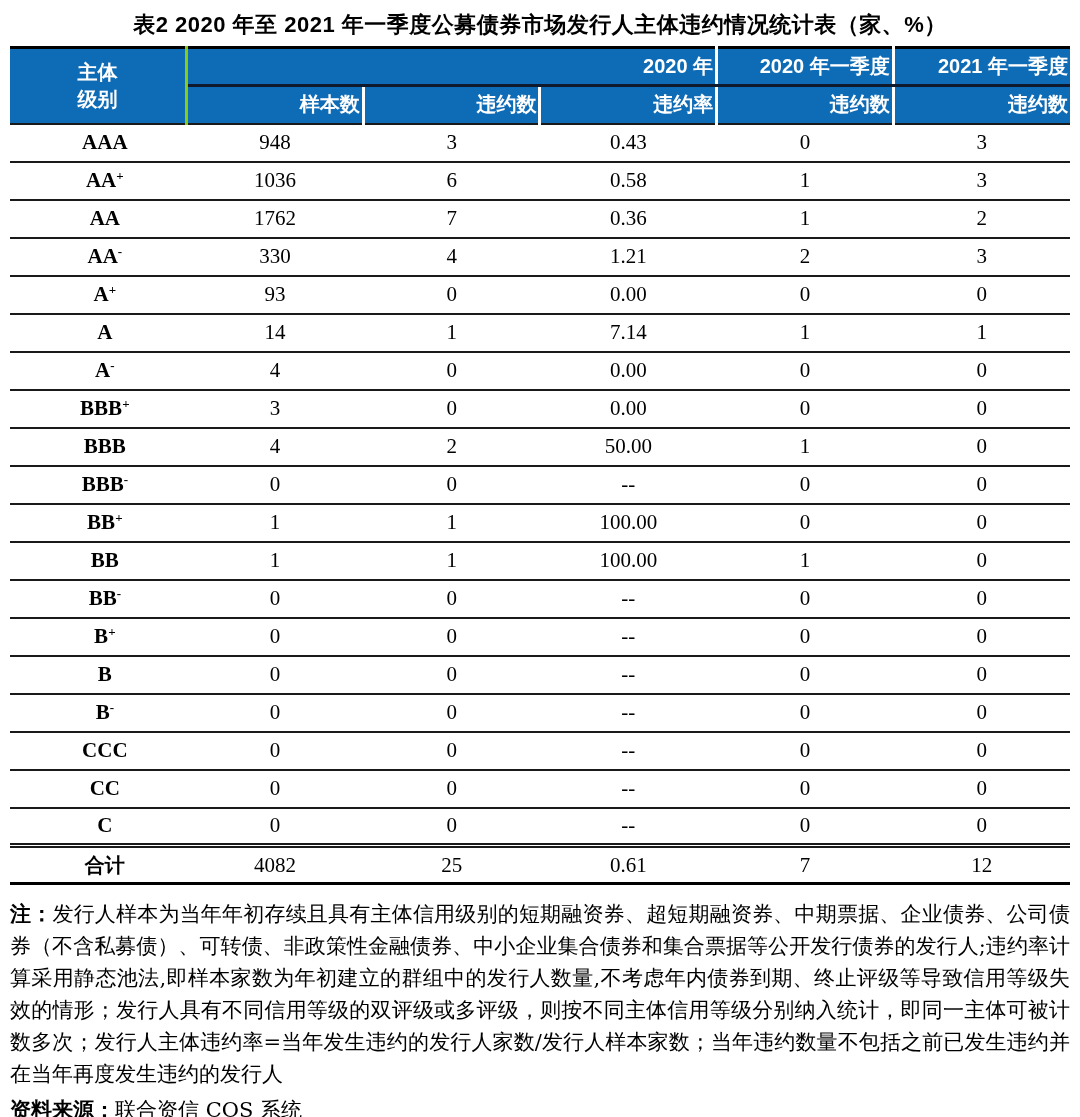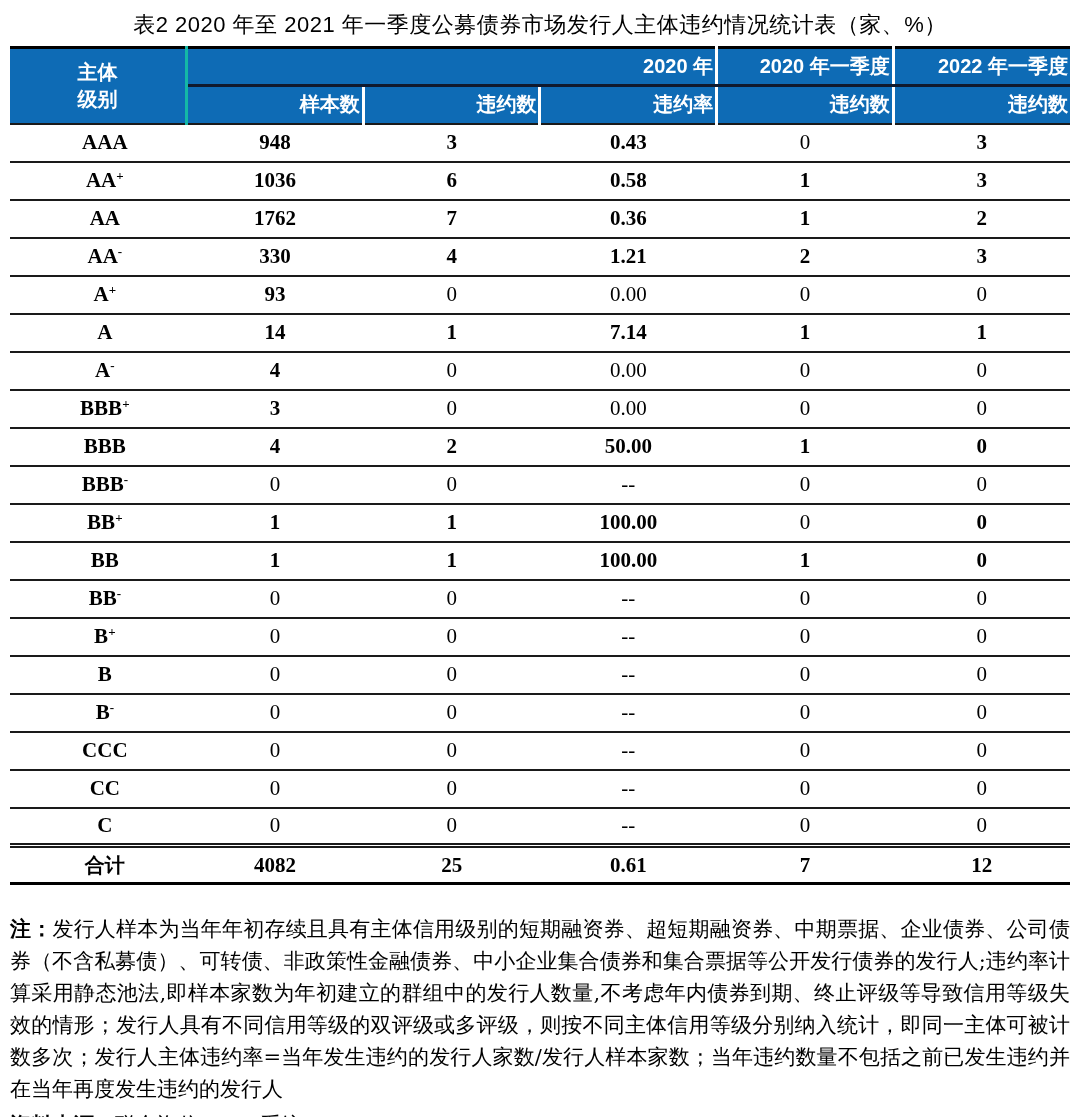--- a/index.html
+++ b/index.html
@@ -11,21 +11,21 @@
   *{box-sizing:border-box;margin:0;padding:0;}
   html,body{background:#ffffff;}
   body{
     width:1080px;height:1117px;
     font-family:"Liberation Sans","DejaVu Sans",sans-serif;
     color:#000;overflow:hidden;
   }
   .page{width:1080px;height:1117px;padding:8px 10px 0 10px;}
   .title{
     text-align:center;
-    font-weight:normal;
+    font-weight:bold;
     font-size:22px;
     letter-spacing:0.5px;
     padding:2px 0 6px 0;
     white-space:nowrap;
   }
   table.stat{
     width:1060px;
     border-collapse:collapse;
     table-layout:fixed;
     border-top:3px solid #000;
@@ -36,21 +36,21 @@
     background:var(--header-bg);
     color:var(--header-text);
     font-weight:bold;
     font-size:20px;
     height:38px;
     text-align:center;
     vertical-align:middle;
     padding:0 2px;
     white-space:nowrap;
   }
-  th.hcol1{border-right:3px solid #14b8a6;}
+  th.hcol1{border-right:3px solid #84cc16;}
   th.hsep{border-left:3px solid #ffffff;text-align:right;}
   th.hline{border-bottom:3px solid var(--header-rule);}
   tbody td{
     border-top:2px solid var(--rule-dark);
     font-family:"Liberation Serif","DejaVu Serif",serif;
     font-size:21px;
     height:38px;
     text-align:center;
     vertical-align:middle;
     font-weight:normal;
@@ -59,29 +59,29 @@
     text-align:center;
     padding-left:13px;
     font-weight:bold;
   }
   tbody td .sup{
     font-size:13px;
     position:relative;
     top:-7px;
     font-weight:bold;
   }
-  tbody td.b{font-weight:bold;}
+  tbody td.b{font-weight:normal;}
   tbody tr.total-row td{border-top:5px double var(--rule-dark);}
   tbody tr.total-row td.rating{
     font-family:Liberation Serif, serif;
     font-size:20px;
   }
   .notes{
     width:1060px;
-    margin-top:28px;
+    margin-top:13px;
     font-family:"DejaVu Serif","Liberation Serif",serif;
     font-size:21px;
     line-height:32px;
     text-align:justify;
   }
   .note-label{font-weight:bold;}
   .source-line{
     width:1060px;
     margin-top:6px;
     font-family:"DejaVu Serif","Liberation Serif",serif;
@@ -106,21 +106,21 @@
         <col>
     </colgroup>
     <thead>
       <tr>
         <th rowspan="2" class="hcol1">
           <div>主体</div>
           <div>级别</div>
         </th>
         <th colspan="3" class="hsep hline">2020 年</th>
         <th class="hsep hline">2020 年一季度</th>
-        <th class="hsep hline">2022 年一季度</th>
+        <th class="hsep hline">2021 年一季度</th>
       </tr>
       <tr>
         <th class="hsep">样本数</th>
         <th class="hsep">违约数</th>
         <th class="hsep">违约率</th>
         <th class="hsep">违约数</th>
         <th class="hsep">违约数</th>
       </tr>
     </thead>
     <tbody>

